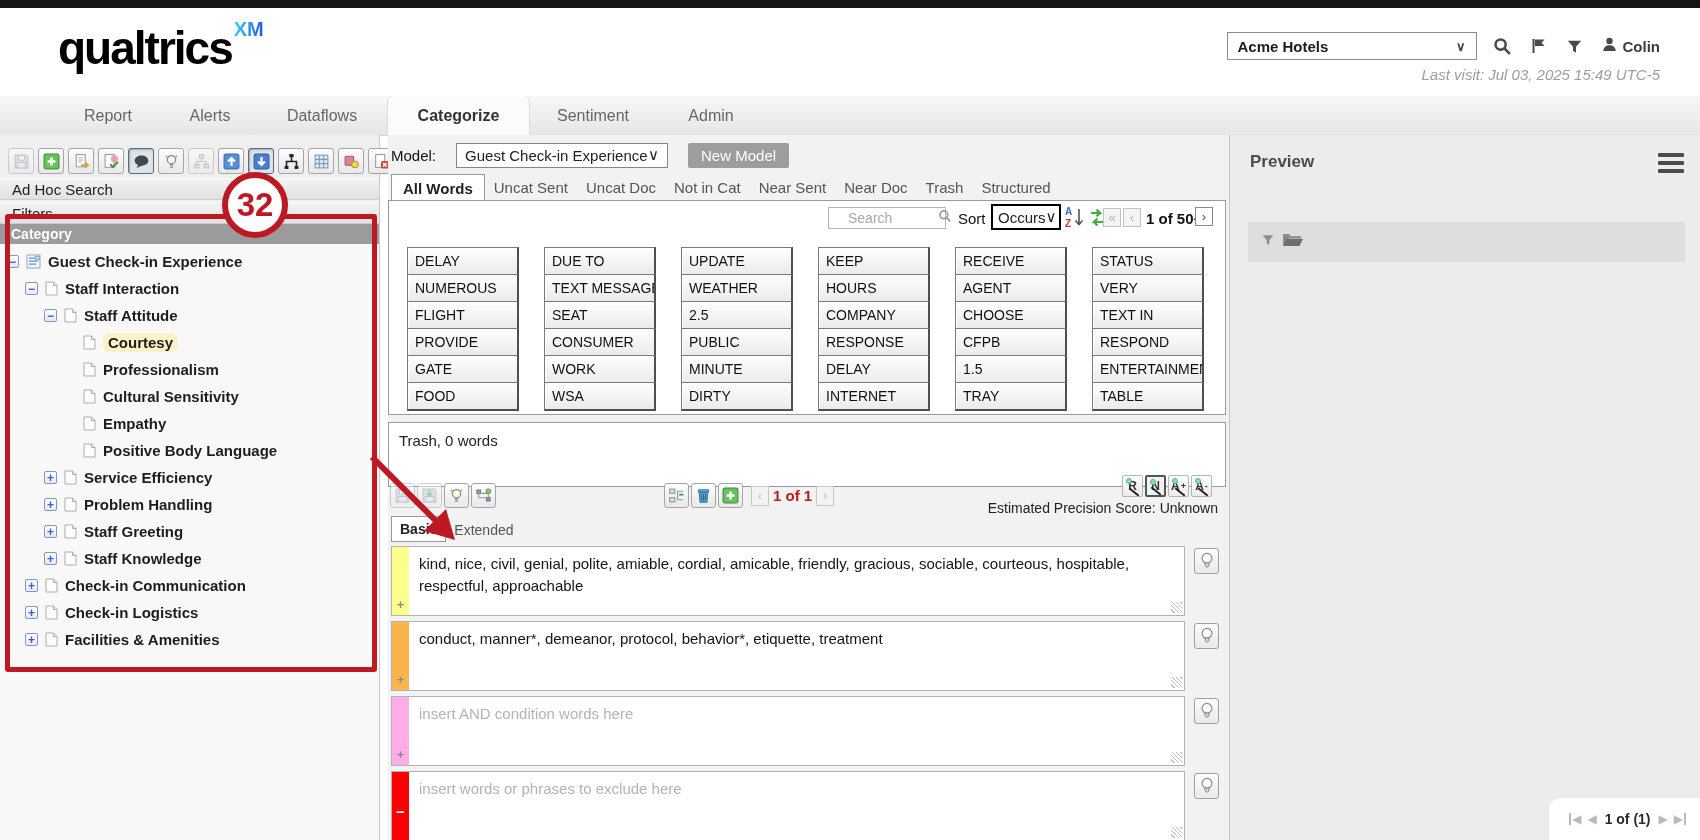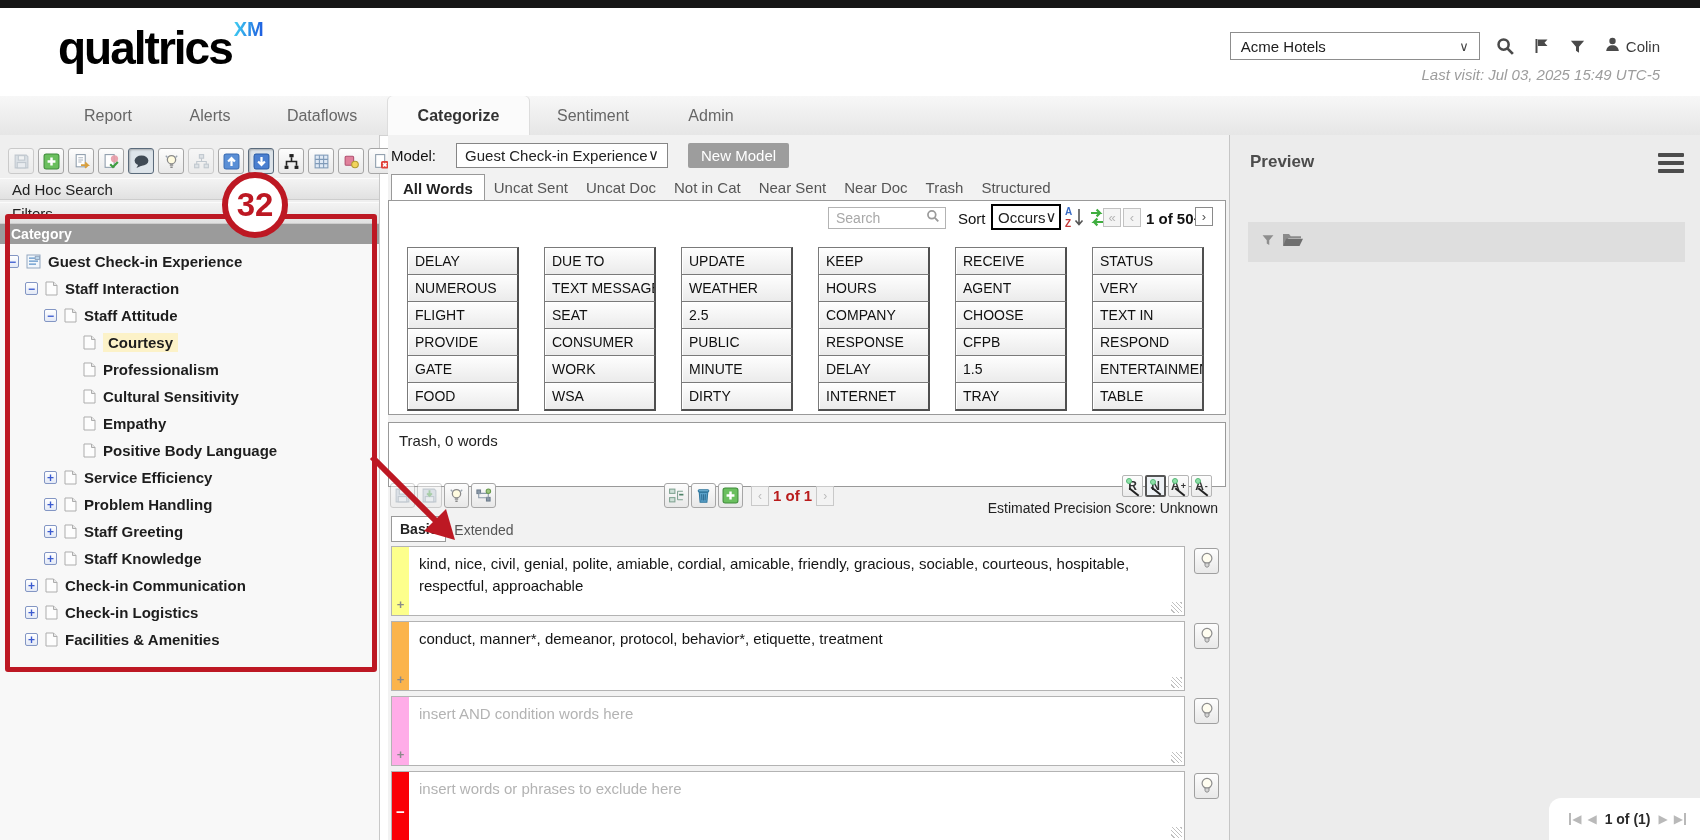--- a/index.html
+++ b/index.html
@@ -7,21 +7,21 @@
         font-family:"Liberation Sans",sans-serif;color:#222;}
   .topedge{position:absolute;left:0;top:0;width:1700px;height:8px;background:#161616;}
 
   
   .header{position:absolute;left:0;top:8px;width:1700px;height:88px;background:#fff;}
   .logo{position:absolute;left:58px;top:10px;font-size:46px;font-weight:600;letter-spacing:-2px;color:#000;}
   .logo .xm{font-size:20px;font-weight:700;vertical-align:28px;letter-spacing:0;color:#1f7de0;margin-left:2px;}
   @supports ((-webkit-background-clip:text) or (background-clip:text)){
     .logo .xm{background:linear-gradient(100deg,#3cc6f0 10%,#1f5fe0 90%);-webkit-background-clip:text;background-clip:text;color:transparent;}
   }
-  .hdr-right{position:absolute;right:40px;top:24px;display:flex;align-items:center;gap:16px;}
+  .hdr-right{position:absolute;right:40px;top:24px;display:flex;align-items:center;gap:16px;font-weight:bold;}
   .acct-select{width:228px;height:26px;border:1px solid #8d8d8d;background:#fff;display:flex;
                align-items:center;justify-content:space-between;padding:0 10px;font-size:15px;color:#1c1c1c;}
   .acct-select .chev{color:#444;font-size:13px;}
   .hico{width:20px;height:20px;display:flex;align-items:center;justify-content:center;cursor:pointer;}
   .user-chip{display:flex;align-items:center;gap:5px;font-size:15px;color:#3c3c3c;}
   .last-visit{position:absolute;right:40px;top:58px;font-style:italic;color:#9d9d9d;font-size:15px;}
 
   
   .navbar{position:absolute;left:0;top:96px;width:1700px;height:39px;
           background:linear-gradient(#f7f7f7,#e6e6e6);border-bottom:1px solid #d2d2d2;}
@@ -44,21 +44,21 @@
   .catheader{position:absolute;left:0;top:89px;width:100%;height:20px;background:#9b9b9b;color:#fff;
              font-weight:700;font-size:14px;display:flex;align-items:center;padding-left:11px;box-sizing:border-box;}
   .tree{position:absolute;left:0;top:109px;right:0;bottom:0;background:#f8f8f8;padding-top:4px;}
   .tree-row{height:27px;display:flex;align-items:center;font-weight:700;font-size:15px;color:#1d1d1d;cursor:pointer;}
   .toggle{width:13px;height:13px;box-sizing:border-box;border:1px solid #8396c4;border-radius:2px;flex:0 0 13px;
           background:linear-gradient(#ffffff,#e3e9f6);color:#3b5bd0;font-size:12px;line-height:10px;font-weight:700;
           display:flex;align-items:center;justify-content:center;margin-right:7px;cursor:pointer;}
   .tspacer{width:20px;flex:0 0 20px;}
   .ticon{margin-right:7px;display:flex;}
   .tlabel{white-space:nowrap;}
-  .tlabel.selected{background:#fcf2c8;padding:1px 5px;border-radius:0;}
+  .tlabel.selected{background:#fcf2c8;padding:1px 5px;border-radius:6px;}
 
   
   .anno-rect{position:absolute;left:5px;top:214px;width:372px;height:458px;border:5px solid #bd1823;border-radius:3px;z-index:40;pointer-events:none;box-sizing:border-box;}
   .anno-circle{position:absolute;left:222px;top:172px;width:66px;height:66px;border-radius:50%;border:6px solid #bd1823;
                background:#fff;z-index:41;display:flex;align-items:center;justify-content:center;
                font-size:33px;font-weight:700;color:#bd1823;box-sizing:border-box;}
   .anno-arrow{position:absolute;left:360px;top:445px;z-index:42;pointer-events:none;}
 
   
   .main{position:absolute;left:388px;top:135px;width:841px;height:705px;background:#f2f2f2;}
@@ -67,21 +67,21 @@
   .model-select{width:212px;height:25px;border:1px solid #868686;background:#fff;display:flex;align-items:center;
                 justify-content:space-between;padding:0 8px;font-size:15px;box-sizing:border-box;cursor:pointer;}
   .new-model-btn{height:25px;background:#9d9d9d;color:#fff;font-size:15px;display:flex;align-items:center;
                  padding:0 13px;border-radius:2px;cursor:pointer;}
   .wtab-strip{position:absolute;left:3px;top:38px;display:flex;align-items:flex-end;}
   .wtab{font-size:15px;color:#555;padding:5px 9px;cursor:pointer;white-space:nowrap;}
   .wtab.active{background:#fff;border:1px solid #999;border-bottom:none;font-weight:700;color:#222;
                position:relative;top:1px;padding:5px 11px;}
   .word-panel{position:absolute;left:0;top:65px;width:838px;height:215px;background:#fff;border:1px solid #999;box-sizing:border-box;}
   .search-box{position:absolute;left:439px;top:6px;width:118px;height:22px;border:1px solid #b3b3b3;display:flex;
-              align-items:center;padding:0 5px;box-sizing:border-box;background:#fff;}
+              align-items:center;padding:0 17px;box-sizing:border-box;background:#fff;}
   .search-box input{border:none;outline:none;width:88px;font-size:14px;font-family:"Liberation Sans",sans-serif;color:#333;}
   .search-box input::placeholder{color:#a8a8a8;}
   .sort-label{position:absolute;left:569px;top:9px;font-size:15px;color:#111;}
   .sort-select{position:absolute;left:602px;top:3px;width:70px;height:26px;border:2px solid #000;background:#fff;
                display:flex;align-items:center;justify-content:space-between;padding:0 5px;font-size:15px;box-sizing:border-box;cursor:pointer;}
   .mini-ic{position:absolute;cursor:pointer;}
   .pgbtn{position:absolute;width:18px;height:19px;border:1px solid #c2c2c2;background:#f4f4f4;color:#b5b5b5;
          font-size:13px;display:flex;align-items:center;justify-content:center;cursor:pointer;box-sizing:border-box;}
   .pgbtn.on{border-color:#8a8a8a;background:#fff;color:#555;}
   .pg-label{position:absolute;font-weight:700;font-size:15px;color:#111;}

